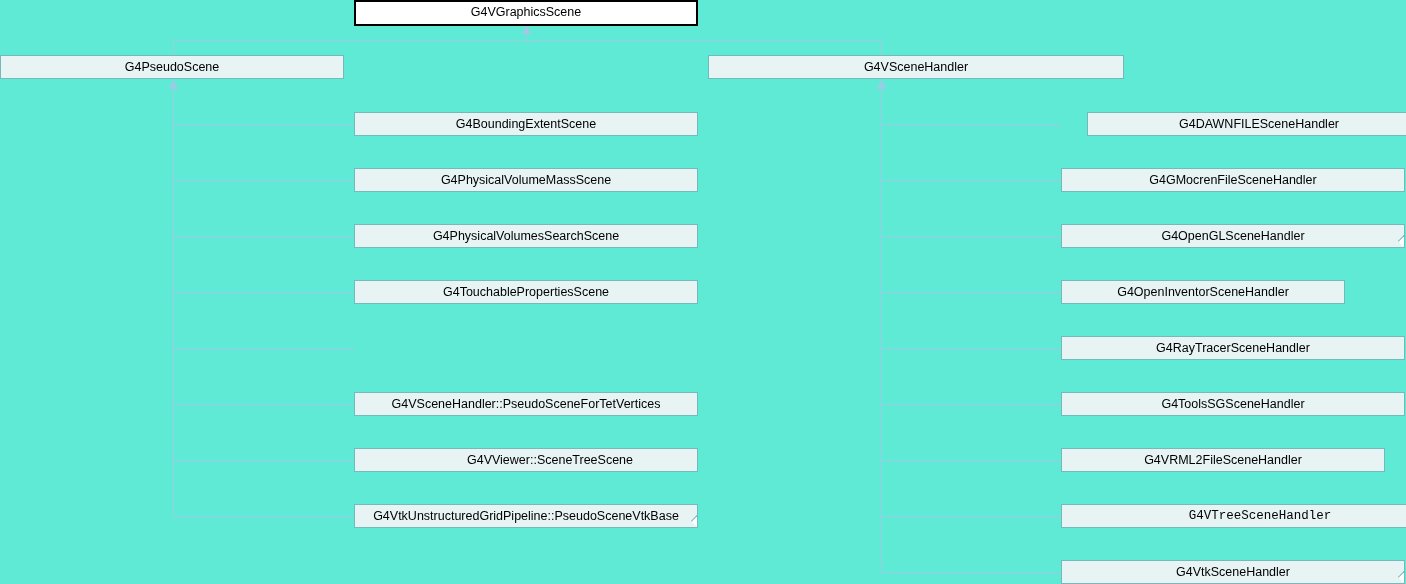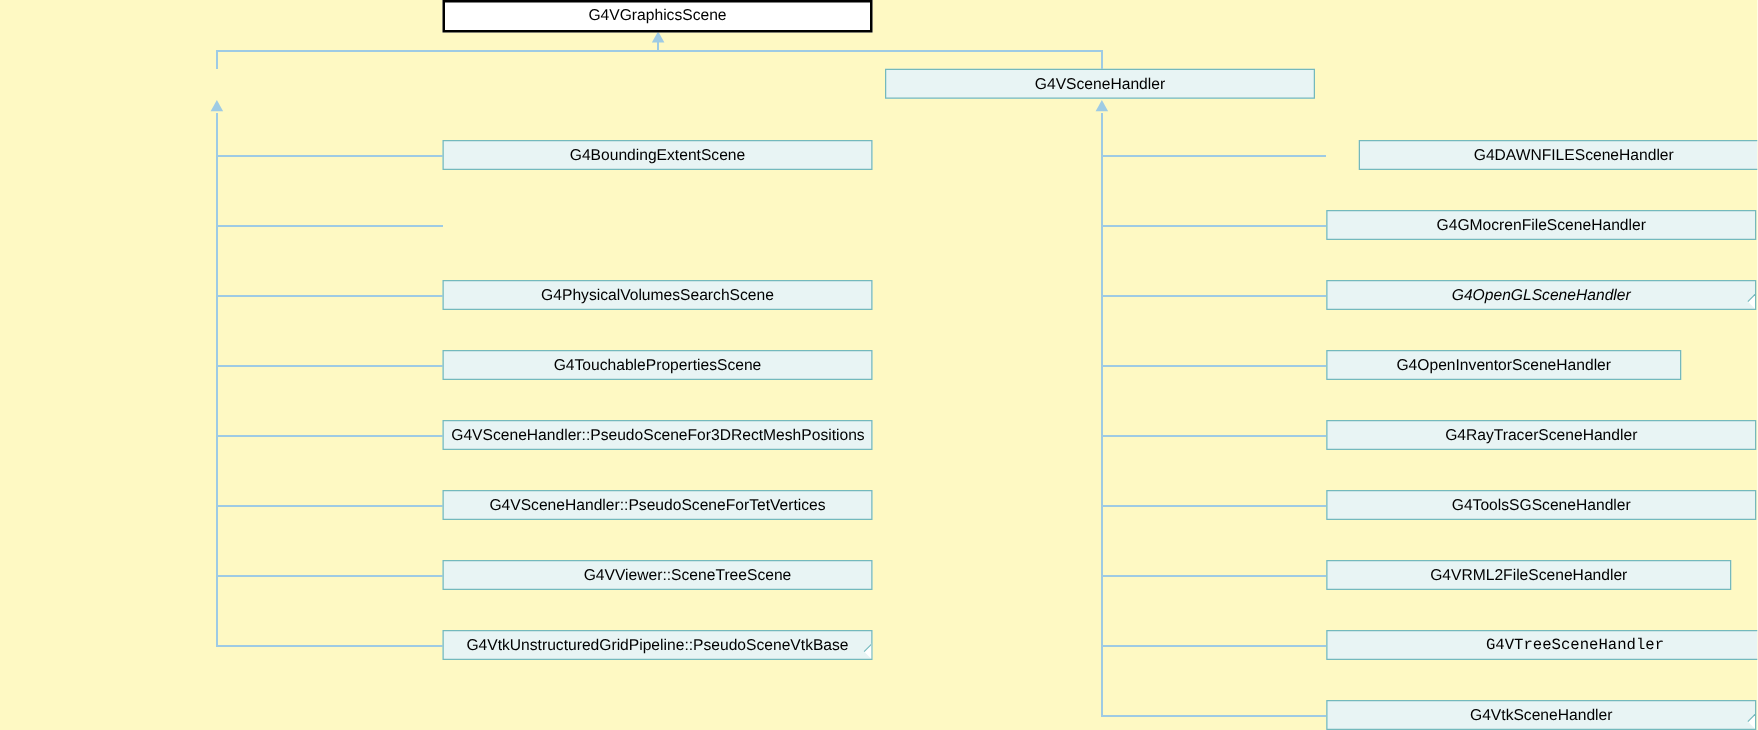--- a/index.html
+++ b/index.html
@@ -8,21 +8,21 @@
     padding: 0;
     background: #ffffff;
   }
   body {
     font-family: "Liberation Sans", sans-serif;
   }
   #diagram {
     position: relative;
     width: 1406px;
     height: 584px;
-    background: #fef9c3;
+    background: #5eead4;
     overflow: hidden;
   }
   #edge-layer {
     position: absolute;
     left: 0;
     top: 0;
     width: 1406px;
     height: 584px;
   }
   .node {
@@ -103,54 +103,57 @@
       <polygon points="526.5,25 521.5,34 531.5,34"></polygon>
       <polygon points="173.5,80 168.5,89 178.5,89"></polygon>
       <polygon points="881.5,80 876.5,89 886.5,89"></polygon>
     </g>
   </svg>
 
   <div class="node root" style="left:354px; top:0px; width:344px; height:26px;">
     <span class="node-label">G4VGraphicsScene</span>
   </div>
 
+  <div class="node" style="left:0px; top:55px; width:344px;">
+    <span class="node-label">G4PseudoScene</span>
+  </div>
 
-  <div class="node" style="left:708px; top:55px; width:344px;text-align:center;">
+  <div class="node" style="left:708px; top:55px; width:416px;text-align:center;">
     <span class="node-label">G4VSceneHandler</span>
   </div>
 
   <div class="node" style="left:354px; top:112px; width:344px;">
     <span class="node-label">G4BoundingExtentScene</span>
   </div>
+  <div class="node" style="left:354px; top:168px; width:344px;">
+    <span class="node-label">G4PhysicalVolumeMassScene</span>
+  </div>
   <div class="node" style="left:354px; top:224px; width:344px;">
     <span class="node-label">G4PhysicalVolumesSearchScene</span>
   </div>
   <div class="node" style="left:354px; top:280px; width:344px;">
     <span class="node-label">G4TouchablePropertiesScene</span>
-  </div>
-  <div class="node" style="left:354px; top:336px; width:344px;">
-    <span class="node-label">G4VSceneHandler::PseudoSceneFor3DRectMeshPositions</span>
   </div>
   <div class="node" style="left:354px; top:392px; width:344px;">
     <span class="node-label">G4VSceneHandler::PseudoSceneForTetVertices</span>
   </div>
   <div class="node" style="left:354px; top:448px; width:344px;padding-left:48px;">
     <span class="node-label">G4VViewer::SceneTreeScene</span>
   </div>
   <div class="node folded" style="left:354px; top:504px; width:344px;">
     <span class="node-label">G4VtkUnstructuredGridPipeline::PseudoSceneVtkBase</span>
   </div>
 
   <div class="node" style="left:1061px; top:112px; width:344px;margin-left:26px;">
     <span class="node-label">G4DAWNFILESceneHandler</span>
   </div>
   <div class="node" style="left:1061px; top:168px; width:344px;">
     <span class="node-label">G4GMocrenFileSceneHandler</span>
   </div>
-  <div class="node folded" style="left:1061px; top:224px; width:344px;font-style:italic;">
+  <div class="node folded" style="left:1061px; top:224px; width:344px;">
     <span class="node-label">G4OpenGLSceneHandler</span>
   </div>
   <div class="node" style="left:1061px; top:280px; width:284px;">
     <span class="node-label">G4OpenInventorSceneHandler</span>
   </div>
   <div class="node" style="left:1061px; top:336px; width:344px;">
     <span class="node-label">G4RayTracerSceneHandler</span>
   </div>
   <div class="node" style="left:1061px; top:392px; width:344px;">
     <span class="node-label">G4ToolsSGSceneHandler</span>

